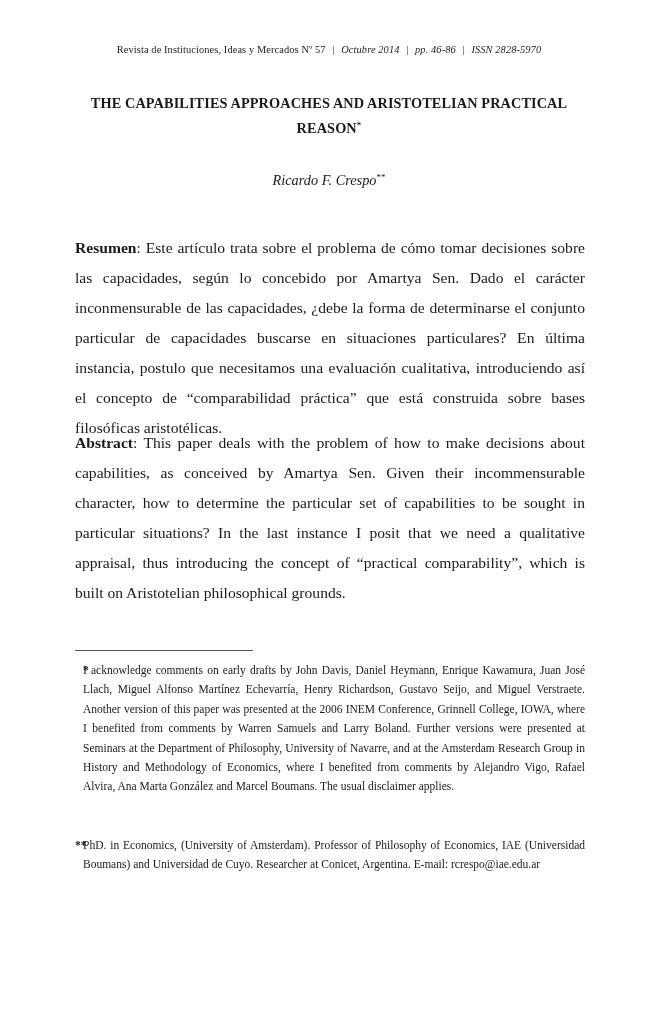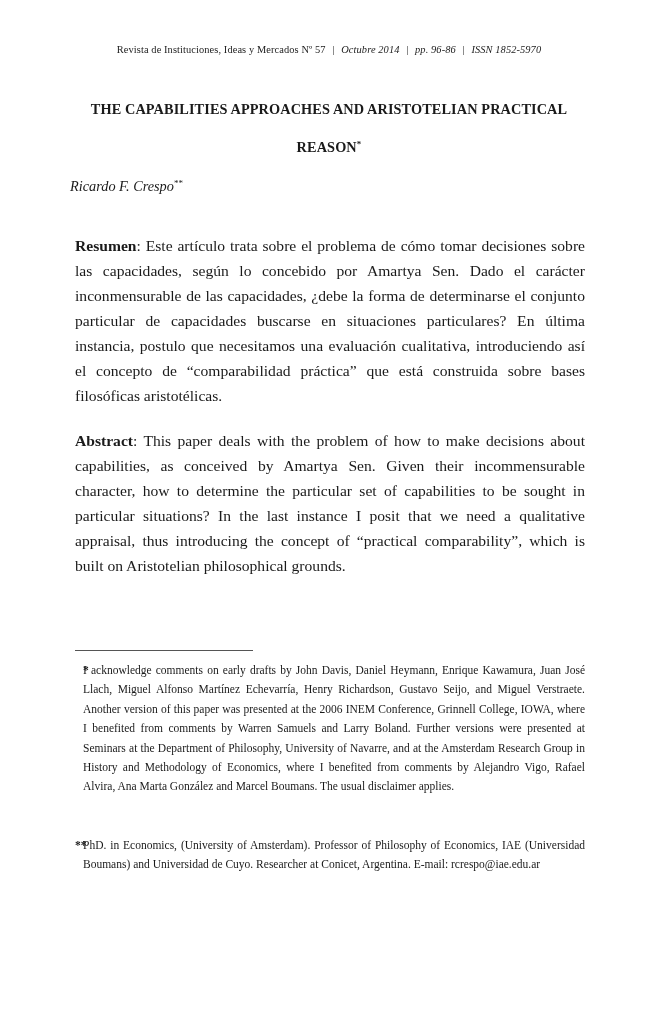--- a/index.html
+++ b/index.html
@@ -28,39 +28,40 @@
     .running-header .sep { padding: 0 4px; }
     .running-header .it { font-style: italic; }
     .title {
       position: absolute;
       top: 92px;
       left: 70px;
       width: 518px;
       text-align: center;
       font-weight: bold;
       font-size: 14.3px;
-      line-height: 35px;
+      line-height: 22px;
       letter-spacing: 0.1px;
     }
     .title sup { font-size: 9px; vertical-align: 5px; }
     .author {
       position: absolute;
-      top: 178px;
+      top: 172px;
       left: 70px;
       width: 518px;
+      text-align: center;
       font-style: italic;
       font-size: 14.3px;
     }
     .author sup { font-size: 9px; vertical-align: 5px; font-style: normal; }
     .abstract-block {
       position: absolute;
       left: 75px;
       width: 510px;
       font-size: 15.6px;
-      line-height: 25px;
+      line-height: 30px;
       text-align: justify;
       hyphens: manual;
     }
     .resumen { top: 233px; }
     .abstract { top: 428px; }
     .abstract-block .label { font-weight: bold; }
     .footnote-rule {
       position: absolute;
       top: 650px;
       left: 75px;
@@ -92,23 +93,23 @@
     .fn2 { top: 836px; }
   </style>
 </head>
 <body>
 
 <div class="running-header">
   <span>Revista de Instituciones, Ideas y Mercados Nº 57</span>
   <span class="sep">|</span>
   <span class="it">Octubre 2014</span>
   <span class="sep">|</span>
-  <span class="it">pp. 96-86</span>
+  <span class="it">pp. 46-86</span>
   <span class="sep">|</span>
-  <span class="it">ISSN 1852-5970</span>
+  <span class="it">ISSN 2828-5970</span>
 </div>
 
 <h1 class="title" style="margin:0;">
   <span>THE CAPABILITIES APPROACHES AND ARISTOTELIAN PRACTICAL REASON</span><sup>*</sup>
 </h1>
 
 <div class="author">
   <span>Ricardo F. Crespo</span><sup>**</sup>
 </div>
 

